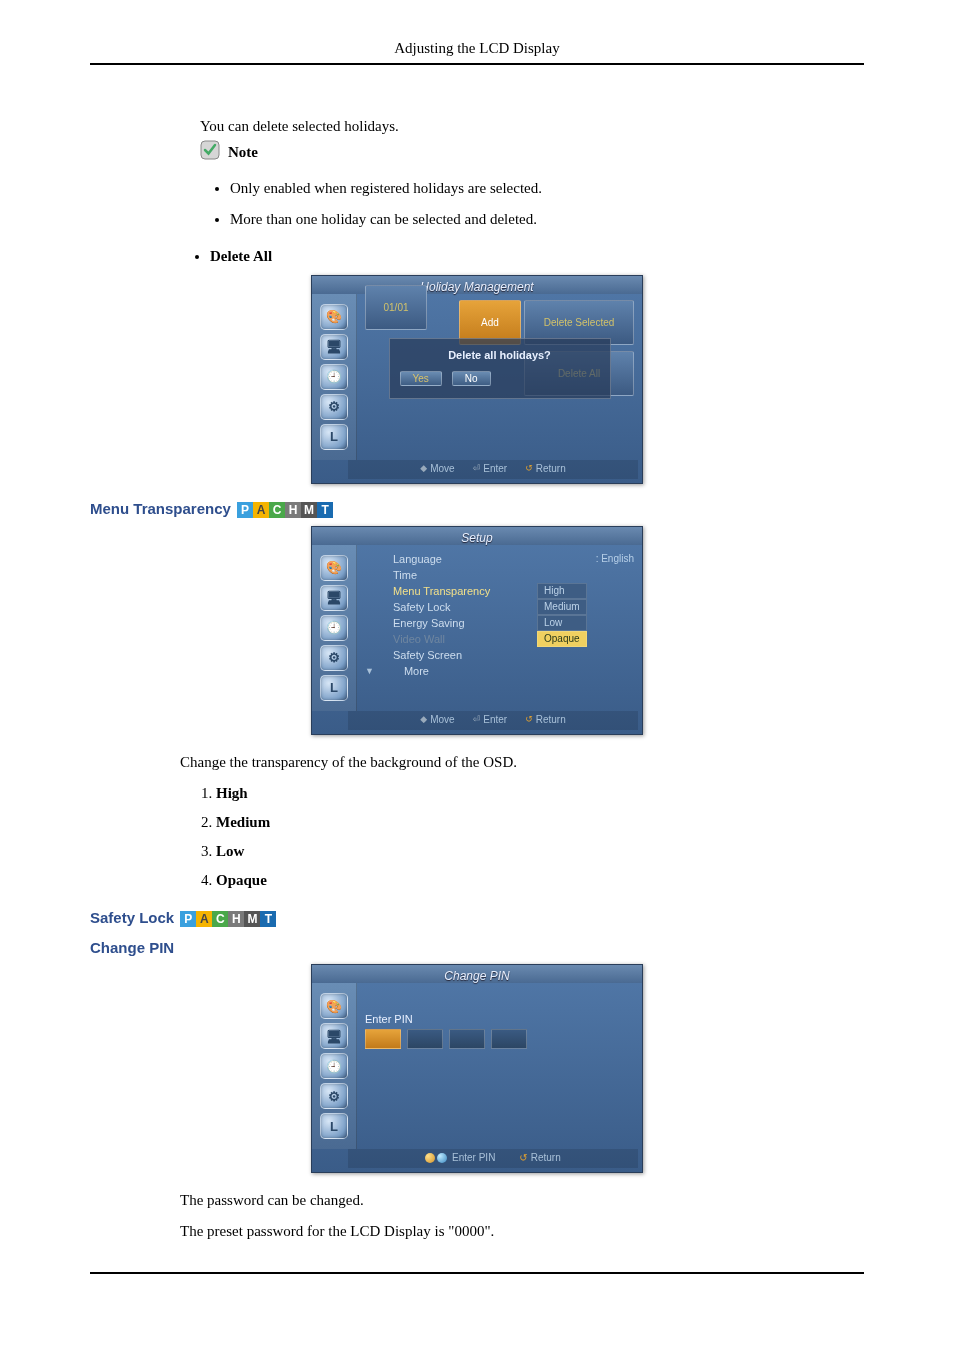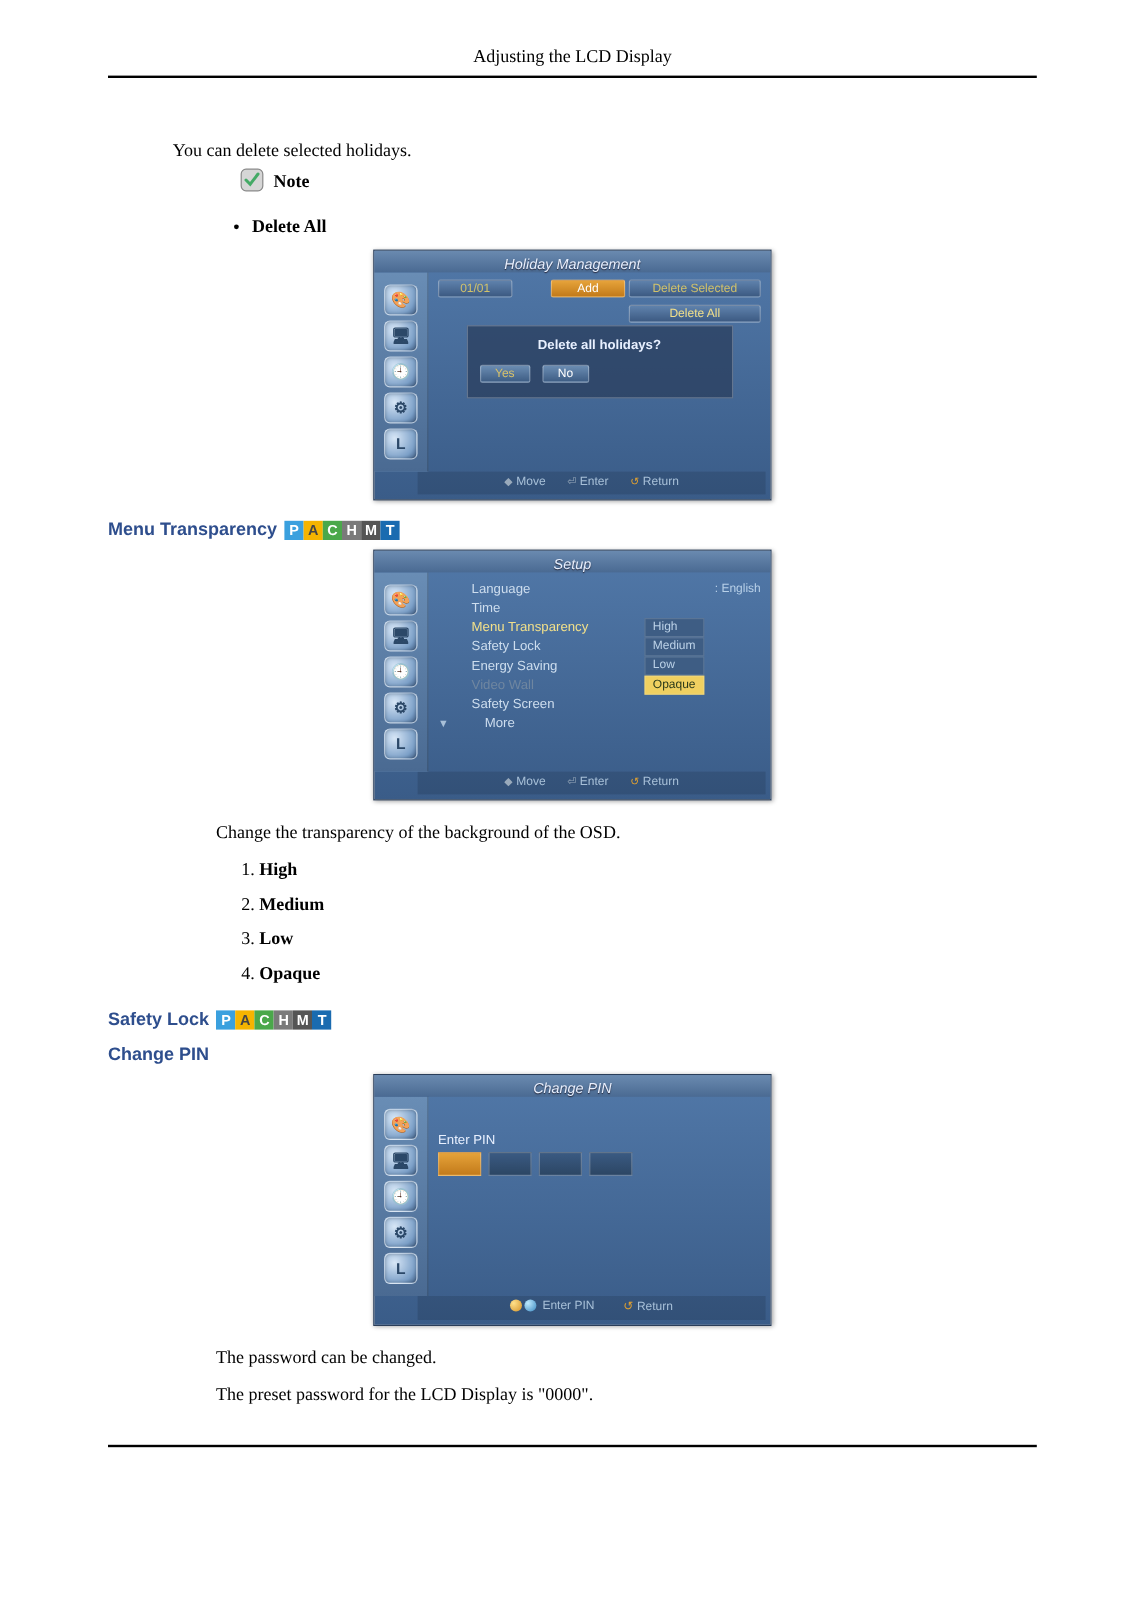--- a/index.html
+++ b/index.html
@@ -22,21 +22,21 @@
     padding-bottom: 6px;
     margin-bottom: 50px;
   }
   .footer-bar {
     border-top: 2px solid #000;
     margin-top: 30px;
     height: 10px;
   }
   .body-text {
     font-size: 15px;
-    margin-left: 54px;
+    margin-left: 110px;
     margin-right: 0;
     line-height: 1.5;
   }
   .note-row {
     margin-left: 110px;
     margin-top: 2px;
     margin-bottom: 16px;
   }
   .note-icon {
     display: inline-block;
@@ -157,21 +157,21 @@
     min-height: 120px;
   }
   .osd-row { display:flex; align-items:center; height:16px; }
   .osd-label { flex:1;padding-left:28px; }
   .osd-val { color: #b8d0e8; font-size: 10px; }
   .osd-hi { color: #f2e08a; }
   .osd-btn {
     background: linear-gradient(#5f82ac,#3c5a82);
     border: 1px solid rgba(255,255,255,0.3);
     color: #d2c26a;
-    padding: 1px 10px;
+    padding: 16px 10px;
     font-size: 10px;
     border-radius: 2px;
     display:inline-block;
     min-width: 40px;
     text-align:center;
   }
   .osd-btn.orange {
     background: linear-gradient(#e6a33a,#c27a1a);
     color: #fff;
   }
@@ -239,20 +239,24 @@
   <div class="note-row">
     <span class="note-icon">
       <svg width="20" height="20" viewBox="0 0 20 20">
         <rect x="1" y="1" width="18" height="18" rx="4" fill="#d6d6d6" stroke="#888"></rect>
         <path d="M5 10 L8.5 13.5 L15 5" stroke="#4a6" stroke-width="2.5" fill="none" stroke-linecap="round"></path>
       </svg>
     </span>
     <span class="note-label">Note</span>
   </div>
 
+  <ul class="note-list">
+    <li>Only enabled when registered holidays are selected.</li>
+    <li>More than one holiday can be selected and deleted.</li>
+  </ul>
 
   <ul class="top-bullet">
     <li><b>Delete All</b></li>
   </ul>
 
   <div class="osd">
     <div class="osd-tabs">
         <span class="osd-tab-title">Holiday Management</span>
       </div>
     <div class="osd-body">

